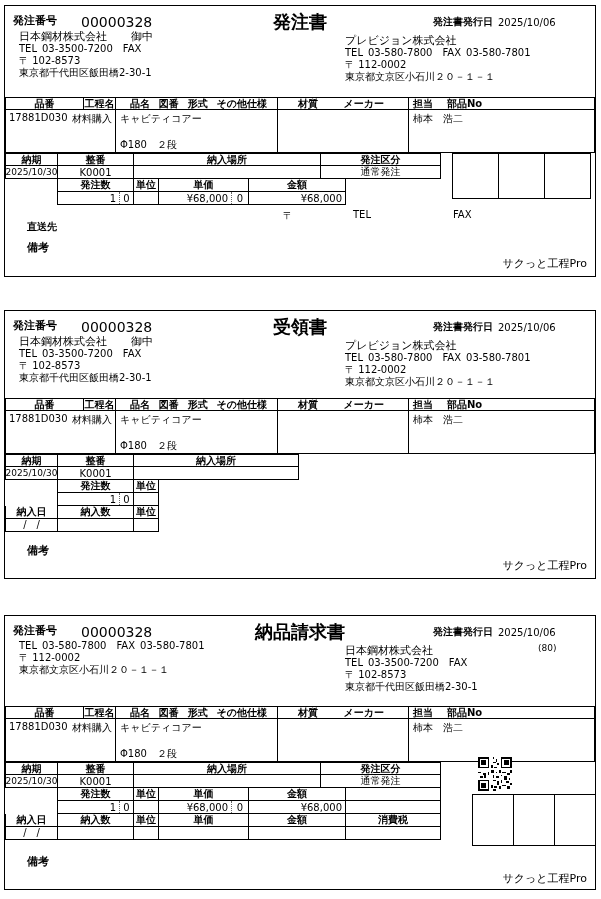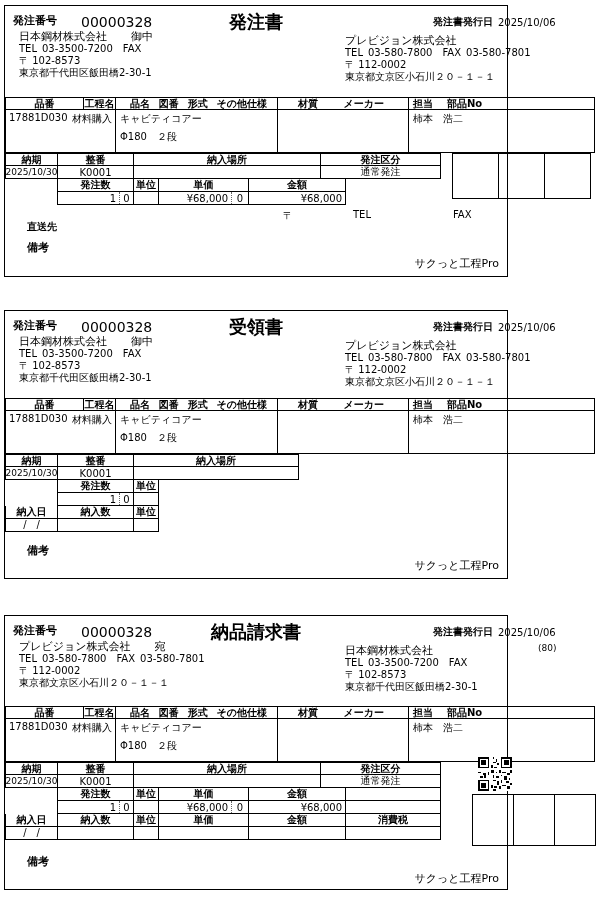--- a/index.html
+++ b/index.html
@@ -1,18 +1,18 @@
 <!DOCTYPE html>
 <html><head>
 <meta charset="utf-8">
 <style>
   * { box-sizing: border-box; margin: 0; padding: 0; }
   html,body { width: 601px; height: 899px; background: #fff; color: #000;
     font-family: "DejaVu Sans", "Liberation Sans", sans-serif; position: relative; }
-  .form { position: absolute; left: 4px; width: 504px; border: 1px solid #000; background: #fff; }
+  .form { position: absolute; left: 4px; width: 592px; border: 1px solid #000; background: #fff; }
   .abs { position: absolute; }
   .orderno-label { font-size: 11px; font-weight: bold; }
   .orderno-value { font-size: 14px; }
   .form-title { font-size: 18px; font-weight: bold; left: 50%; transform: translateX(-50%); top: 4px; white-space: nowrap; }
   .issue { top: 9px; left: 428px; display: flex; align-items: center; white-space: nowrap; }
   .issue .lab { font-size: 10px; font-weight: bold; }
   .issue .val { font-size: 10px; margin-left: 5px; }
   .addr { font-size: 10px; line-height: 12px; white-space: nowrap; }
   .addr .name-line { font-size: 11px; line-height: 13px; }
   .addr .hono { margin-left: 24px; }
@@ -23,21 +23,21 @@
   .row > div { border-right: 1px solid #000; border-bottom: 1px solid #000;
     font-size: 10px; display: flex; align-items: center; justify-content: center;
     overflow: hidden; white-space: nowrap; }
   .row.hd > div { font-weight: bold; }
   .sp3 { justify-content: space-between !important; padding: 0 10px 0 14px; }
   .sp2 { justify-content: space-between !important; padding: 0 24px 0 20px; }
   .sp2l { justify-content: flex-start !important; gap: 14px; padding-left: 4px; }
   .cell-part { flex-direction: row; align-items: flex-start !important;
     justify-content: space-between !important; padding: 2px 3px; }
   .cell-name { flex-direction: column; align-items: flex-start !important;
-    justify-content: flex-start !important; padding: 2px 4px; gap: 4px; }
+    justify-content: flex-start !important; padding: 2px 4px; gap: 12px; }
   .cell-top { align-items: flex-start !important; justify-content: flex-start !important; padding: 2px 4px; }
   .datecell { font-size: 9px !important; }
   .split { padding: 0 !important; }
   .split .main { flex: 1; text-align: right; padding-right: 3px; }
   .split .sub { width: 14px; align-self: stretch; border-left: 1px dotted #666;
     display: flex; align-items: center; justify-content: center; }
   .split .sub.w { width: 17px; }
   .amt { justify-content: flex-end !important; padding-right: 3px; }
   .stampbox { position: absolute; display: flex; border: 1px solid #000; }
   .stampbox > div { flex: 1; border-right: 1px solid #000; }
@@ -245,21 +245,20 @@
   <span class="abs orderno-label" style="left:8px;top:7px;">発注番号</span>
   <span class="abs orderno-value" style="left:76px;top:8px;">00000328</span>
   <span class="abs form-title">納品請求書</span>
   <div class="abs issue">
     <span class="lab">発注書発行日</span>
     <span class="val">2025/10/06</span>
   </div>
   <span class="abs paren" style="left:533px;top:27px;">(80)</span>
 
   <div class="abs addr" style="left:14px;top:24px;">
-    <div class="name-line"><span>プレビジョン株式会社</span><span class="hono">宛</span></div>
     <div><span>TEL</span><span class="telv">03-580-7800</span><span class="faxl">FAX</span><span class="faxv">03-580-7801</span></div>
     <div>〒 112-0002</div>
     <div>東京都文京区小石川２０－１－１</div>
   </div>
   <div class="abs addr" style="left:340px;top:28px;">
     <div class="name-line"><span>日本鋼材株式会社</span></div>
     <div><span>TEL</span><span class="telv">03-3500-7200</span><span class="faxl">FAX</span><span class="faxv"></span></div>
     <div>〒 102-8573</div>
     <div>東京都千代田区飯田橋2-30-1</div>
   </div>

